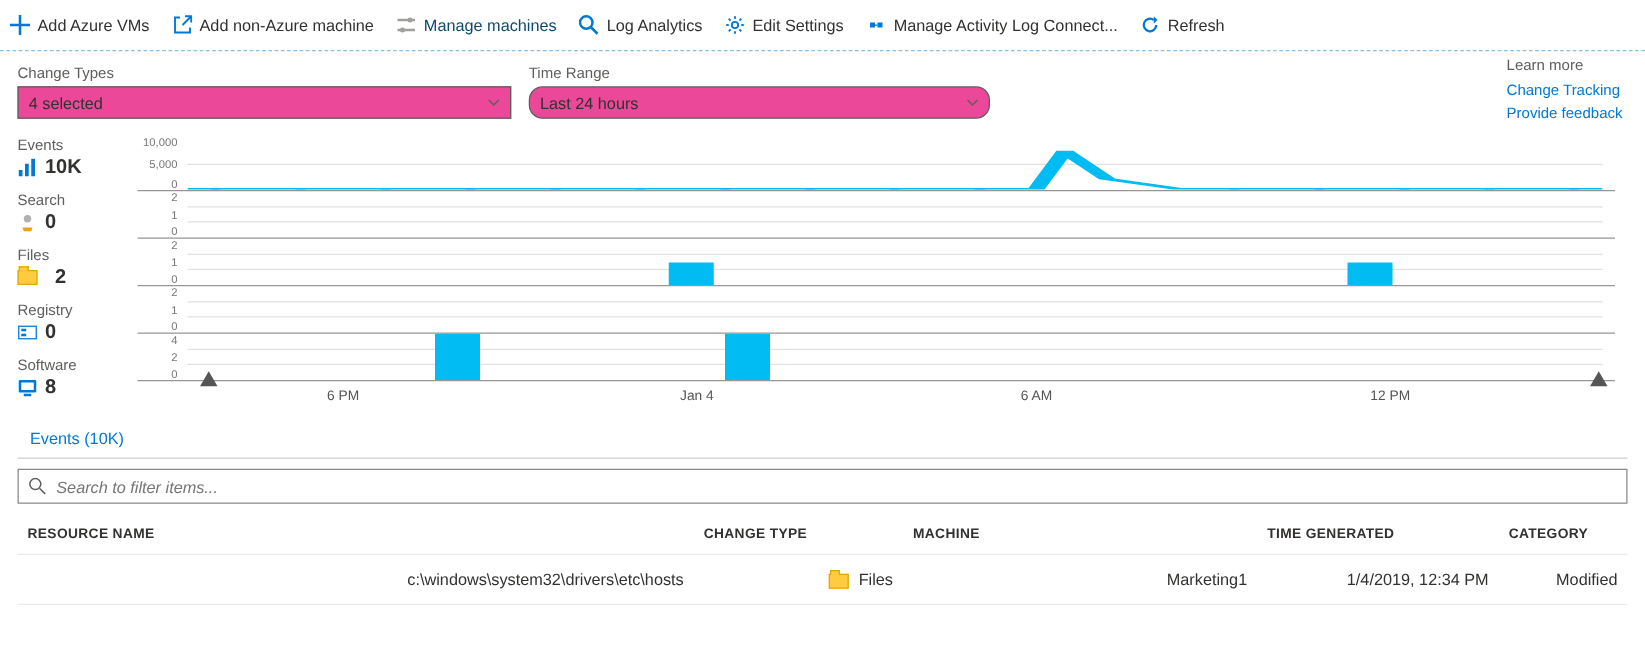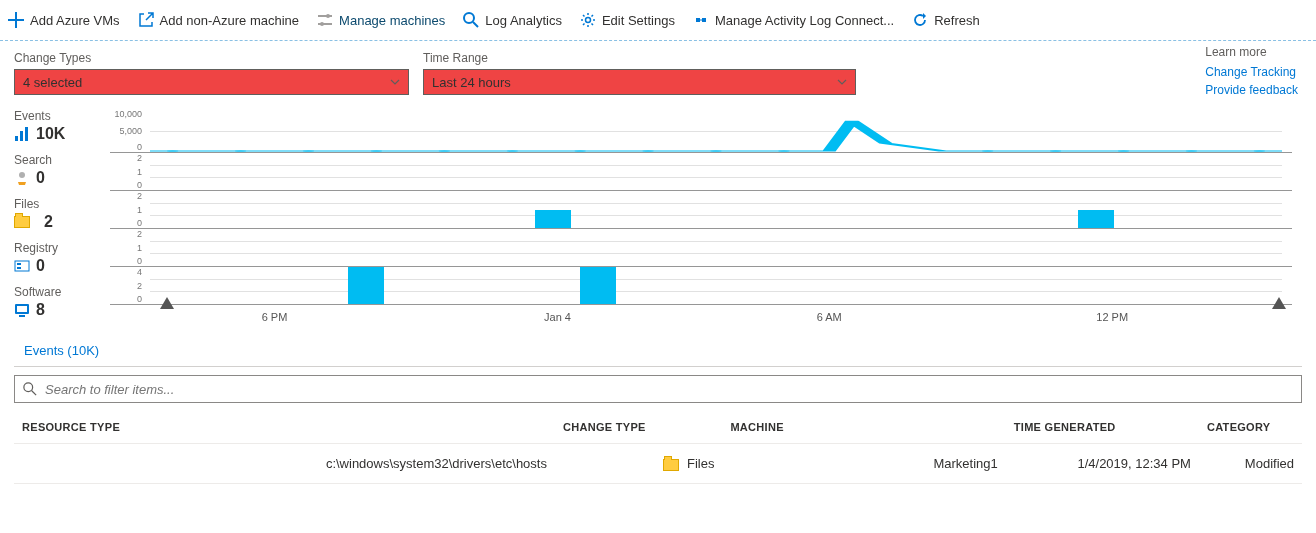--- a/index.html
+++ b/index.html
@@ -40,24 +40,24 @@
   .filter-group { display: flex; flex-direction: column; }
   .filter-label { font-size: 12px; color: #605e5c; margin-bottom: 4px; }
   .dropdown {
     display: flex;
     align-items: center;
     justify-content: space-between;
     border: 1px solid #605e5c;
     height: 26px;
     padding: 0 8px;
     cursor: pointer;
-    background: #ef4444;
+    background: #ec4899;
   }
   .dropdown.ct { width: 395px; }
-  .dropdown.tr { width: 433px; }
+  .dropdown.tr { width: 369px; border-radius: 11px; }
   .learn-more {
     position: absolute;
     right: 18px;
     top: 4px;
     text-align: left;
     font-size: 12px;
   }
   .learn-more .hdr { color: #605e5c; margin-bottom: 6px; }
   .learn-more a { color: #0078d4; text-decoration: none; display: block; margin-bottom: 4px; cursor: pointer; }
   .chart-area {
@@ -348,21 +348,21 @@
         <circle cx="6" cy="6" r="5" fill="none" stroke="#605e5c" stroke-width="1.4"></circle>
         <path stroke="#605e5c" stroke-width="1.4" d="M10 10l5 5"></path>
       </svg>
     <input placeholder="Search to filter items..." style="">
   </div>
 </div>
 
 <table class="grid">
   <thead>
     <tr>
-      <th style="width:42%">RESOURCE TYPE</th>
+      <th style="width:42%">RESOURCE NAME</th>
       <th style="width:13%">CHANGE TYPE</th>
       <th style="width:22%">MACHINE</th>
       <th style="width:15%">TIME GENERATED</th>
       <th style="width:8%">CATEGORY</th>
     </tr>
   </thead>
   <tbody>
     <tr>
       <td>c:\windows\system32\drivers\etc\hosts</td>
       <td><span class="folder-icon"></span><span>Files</span></td>

